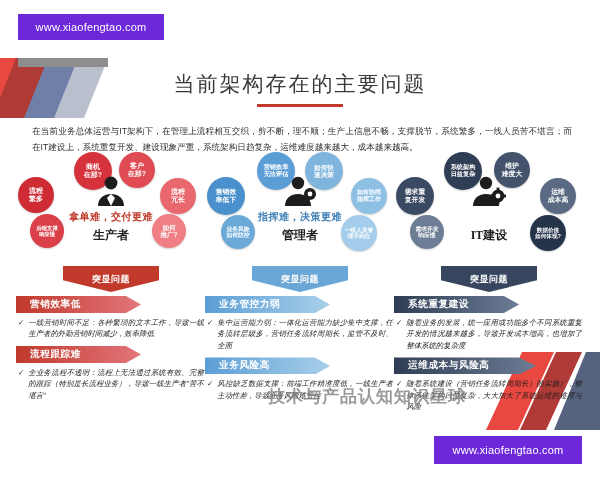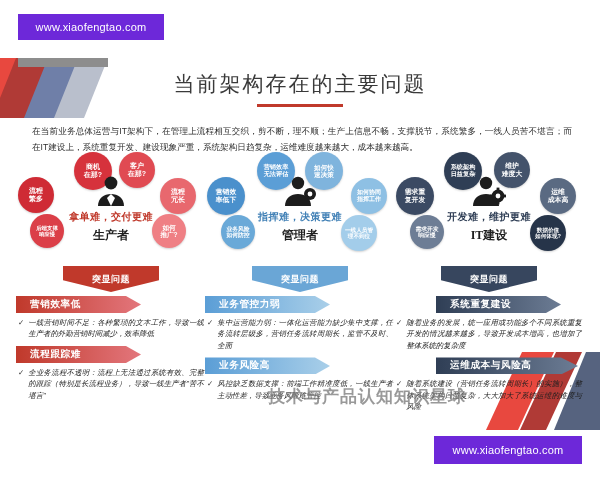--- a/index.html
+++ b/index.html
@@ -96,21 +96,21 @@
   .sec{margin-top:2px;}
   .sec-head{
     height:17px;width:125px;
     display:flex;align-items:center;
     padding-left:14px;box-sizing:border-box;
     color:#fff;font-size:9.6px;font-weight:bold;letter-spacing:.6px;
     clip-path:polygon(0 0,88% 0,100% 50%,88% 100%,0 100%);
   }
   .sh-red{background:linear-gradient(90deg,#c0392b,#e3767c);}
   .sh-blue{background:linear-gradient(90deg,#5b9ed6,#a9cfe9);}
-  .sh-navy{background:linear-gradient(90deg,#2f3e55,#6c7c94);margin-left:42px;}
+  .sh-navy{background:linear-gradient(90deg,#2f3e55,#6c7c94);}
 
   .bullet{
     display:flex;gap:4px;margin:4px 0 0 2px;width:186px;
     font-size:7.4px;line-height:1.55;color:#1f1f1f;font-style:italic;
   }
   .bullet .tick{flex:0 0 auto;font-style:normal;font-size:7.5px;color:#333;}
   .bullet .txt{flex:1 1 auto;text-align:justify;}
 
   
   .cn-wm{
@@ -277,21 +277,20 @@
           <path d="M1 32c0-8 6-12 13-12s13 4 13 12z" fill="#1d1d1d"></path>
           <g fill="#1d1d1d">
             <circle cx="26" cy="22" r="6.4"></circle>
             <rect x="24.6" y="13.6" width="2.8" height="4"></rect>
             <rect x="24.6" y="26.4" width="2.8" height="4"></rect>
             <rect x="18" y="20.6" width="4" height="2.8"></rect>
             <rect x="30" y="20.6" width="4" height="2.8"></rect>
           </g>
           <circle cx="26" cy="22" r="2.4" fill="#fff"></circle>
         </svg>
-        <div class="slogan sl-navy">开发难，维护更难</div>
         <div class="role">IT建设</div>
       </div>
 
       <div class="arrowband">
         <div class="shape ab-navy">突显问题</div>
       </div>
 
       <div class="sec">
         <div class="sec-head sh-navy">系统重复建设</div>
         <div class="bullet">

